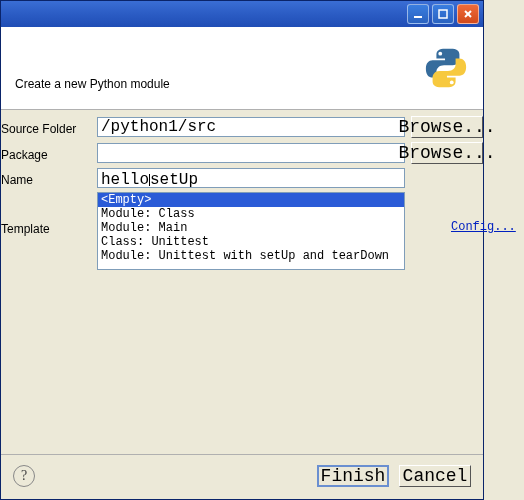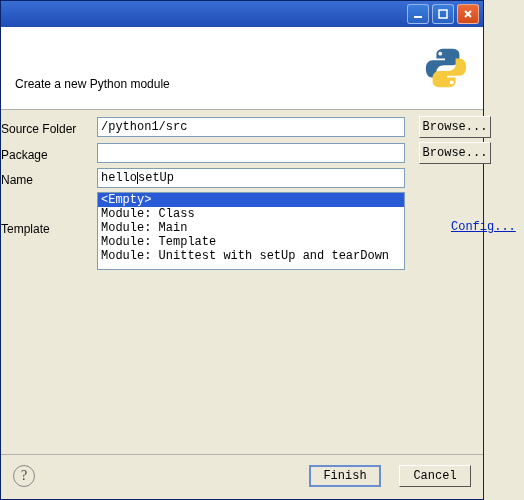--- a/index.html
+++ b/index.html
@@ -14,22 +14,22 @@
   .banner { background: #fff; border-bottom: 1px solid #b0b0b0; padding: 18px 14px 18px 14px; display: flex; align-items: flex-end; justify-content: space-between; }
   .banner-text { font-size: 12px; color: #000; }
   .py-logo { width: 46px; height: 46px; flex-shrink:0; }
   .content { flex: 1; background: #ece9d8; }
   .form-grid { margin-top: 6px; }
   .row { display: flex; align-items: center; margin-bottom: 4px; }
   .row-top { align-items: flex-start; }
   .label-col { width: 96px; padding-top: 3px; }
   .field-col { flex: 1; }
   .btn-col { width: 72px; margin-left: 6px; }
-  .text-input { width: 100%; height: 20px; border: 1px solid #7f9db9; background: #fff; font-family: "Courier New", monospace; font-size: 12px; padding: 1px 3px; }
-  .browse-btn, .std-btn { width: 72px; height: 22px; background: #ece9d8; border: 1px solid #888; border-top-color:#fff; border-left-color:#fff; border-right-color:#555; border-bottom-color:#555; font-family: "Courier New", monospace; font-size: 12px; display:flex; align-items:center; justify-content:center; cursor:pointer;margin-left:8px; }
+  .text-input { width: 100%; height: 20px; border: 1px solid #7f9db9; background: #fff; font-family: "Courier New", monospace; font-size: 16px; padding: 1px 3px; }
+  .browse-btn, .std-btn { width: 72px; height: 22px; background: #ece9d8; border: 1px solid #888; border-top-color:#fff; border-left-color:#fff; border-right-color:#555; border-bottom-color:#555; font-family: "Courier New", monospace; font-size: 18px; display:flex; align-items:center; justify-content:center; cursor:pointer; }
   .finish-btn { border: 2px solid #6a8fd0; }
   .template-list { border: 1px solid #7f9db9; background: #fff; font-family: "Courier New", monospace; font-size: 12px; height: 78px; overflow:hidden; }
   .template-list .item { padding: 0 3px; white-space: nowrap; height: 14px; line-height:14px; }
   .template-list .item.selected { background: #2a5bd7; color: #fff; }
   .config-link { color: #0020c0; text-decoration: underline; font-family: "Courier New", monospace; cursor:pointer; margin-top: 28px; padding-left: 6px; display:block;margin-left:34px; }
   .bottom-bar { border-top: 1px solid #b0b0b0; padding: 10px 12px 12px; display: flex; align-items: center; justify-content: space-between; background: #ece9d8; }
   .help-btn { width: 22px; height: 22px; border: 1px solid #888; border-radius: 11px; background:#ece9d8; display:flex; align-items:center; justify-content:center; font-family: serif; font-size:14px; color:#444; cursor:pointer; }
   .btn-group { display:flex; gap:10px; }
   .caret { display:inline-block; width:1px; height:12px; background:#000; vertical-align:middle; margin:0 0 0 0; }
 </style>
@@ -100,21 +100,21 @@
         <div class="btn-col"></div>
       </div>
 
       <div class="row row-top" style="margin-top:4px;">
         <div class="label-col" style="padding-top:30px;">Template</div>
         <div class="field-col">
           <div class="template-list" id="template-list">
               <div class="item selected">&lt;Empty&gt;</div>
               <div class="item">Module: Class</div>
               <div class="item">Module: Main</div>
-              <div class="item">Module: Template</div>
+              <div class="item">Class: Unittest</div>
               <div class="item">Module: Unittest with setUp and tearDown</div>
             </div>
         </div>
         <div class="btn-col" style="display:flex; align-items:flex-start;">
           <a class="config-link">Config...</a>
         </div>
       </div>
 
     </div>
   </div>

